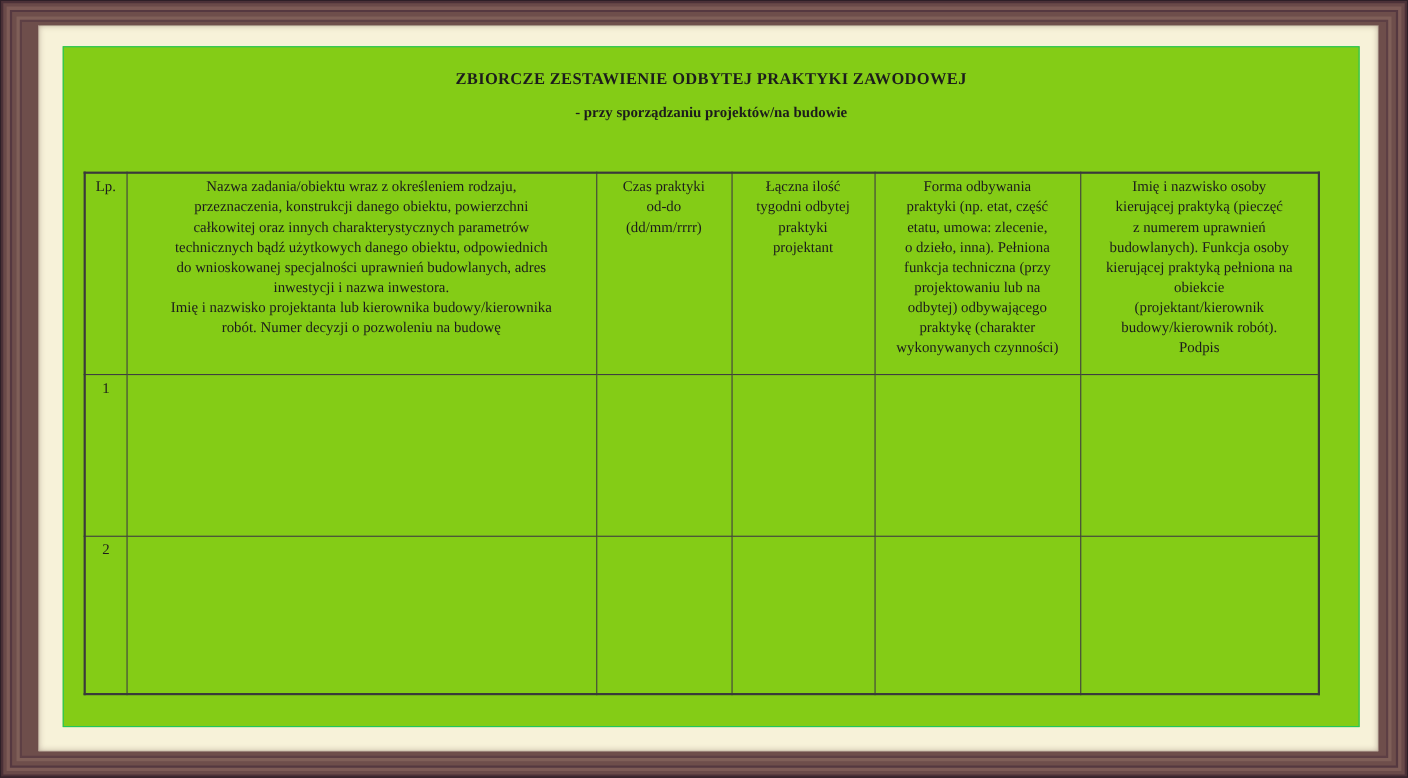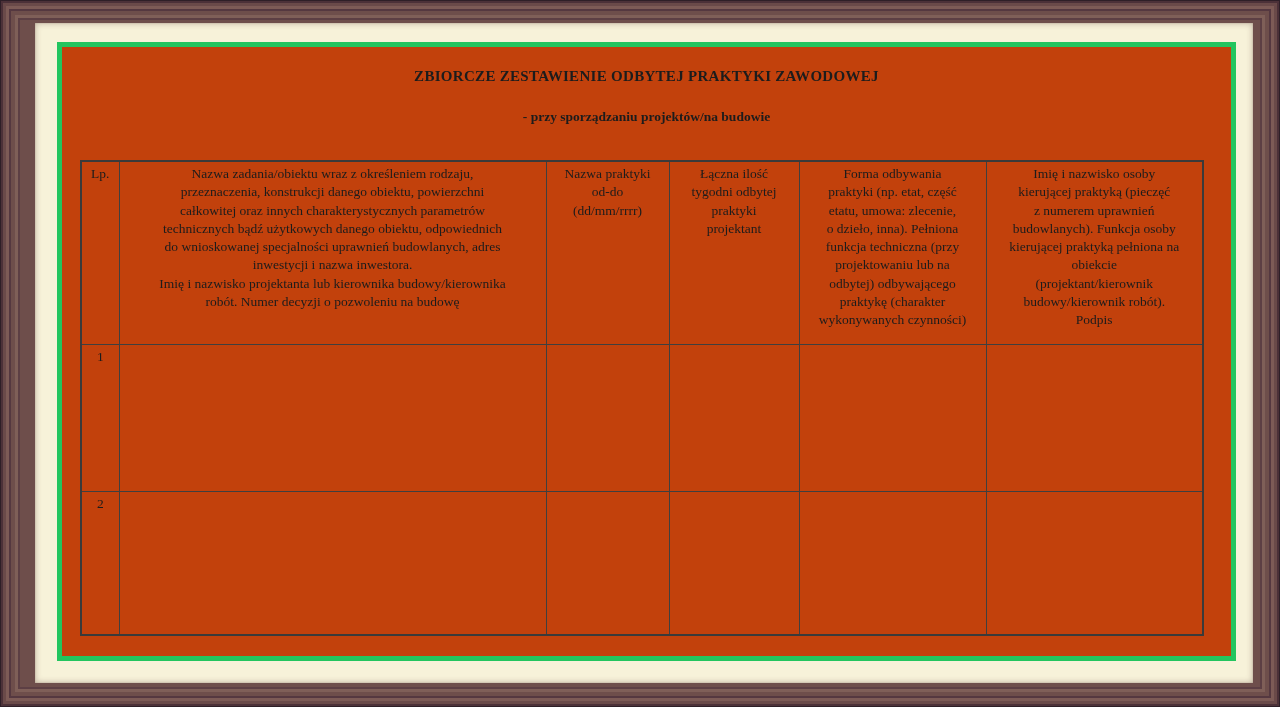--- a/index.html
+++ b/index.html
@@ -28,34 +28,34 @@
   
   .mat {
     position: absolute; top: 23px; right: 27px; bottom: 24px; left: 35px;
     background: #f7f2d9;
     box-shadow: inset 0 0 6px rgba(84, 52, 48, 0.38), inset 0 0 1px rgba(60,35,35,0.55);
   }
 
   
   .document {
     position: absolute; top: 19px; right: 17px; bottom: 22px; left: 22px;
-    background: #c2410c;
-    border: 5px solid #22c55e;
+    background: #84cc16;
+    border: 1px solid #22c55e;
   }
 
   .title {
     margin-top: 21px;
     text-align: center;
     font-size: 15px;
     font-weight: 700;
     letter-spacing: 0.3px;
     color: #1c1c1c;
   }
   .subtitle {
-    margin-top: 24px;
+    margin-top: 13px;
     text-align: center;
     font-size: 13.5px;
     font-weight: 700;
     color: #1c1c1c;
   }
 
   table.practice-table {
     position: absolute;
     left: 18px; top: 113px;
     width: 1122px;
@@ -104,21 +104,21 @@
           <tr>
             <th>Lp.</th>
             <th>Nazwa zadania/obiektu wraz z określeniem rodzaju,
 przeznaczenia, konstrukcji danego obiektu, powierzchni
 całkowitej oraz innych charakterystycznych parametrów
 technicznych bądź użytkowych danego obiektu, odpowiednich
 do wnioskowanej specjalności uprawnień budowlanych, adres
 inwestycji i nazwa inwestora.
 Imię i nazwisko projektanta lub kierownika budowy/kierownika
 robót. Numer decyzji o pozwoleniu na budowę</th>
-            <th>Nazwa praktyki
+            <th>Czas praktyki
 od-do
 (dd/mm/rrrr)</th>
             <th>Łączna ilość
 tygodni odbytej
 praktyki
 projektant</th>
             <th>Forma odbywania
 praktyki (np. etat, część
 etatu, umowa: zlecenie,
 o dzieło, inna). Pełniona

